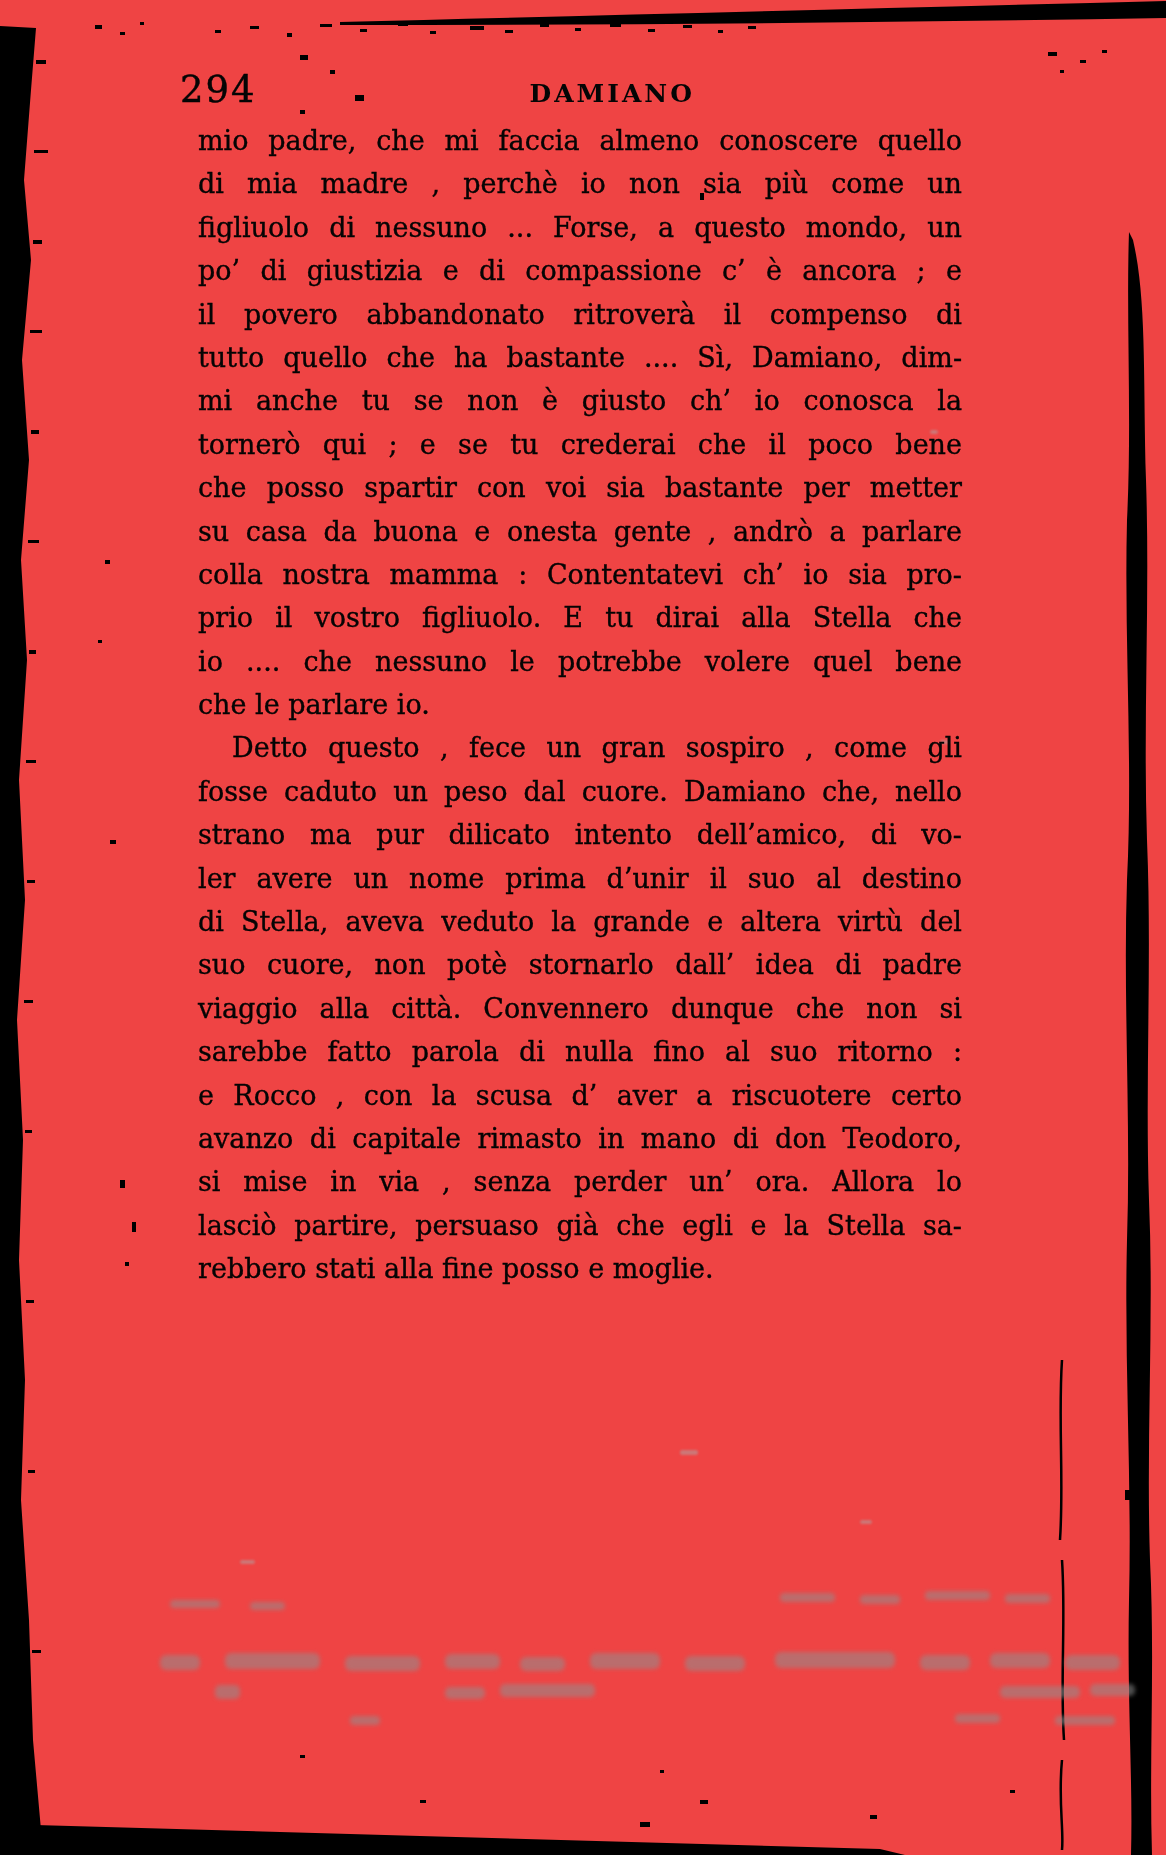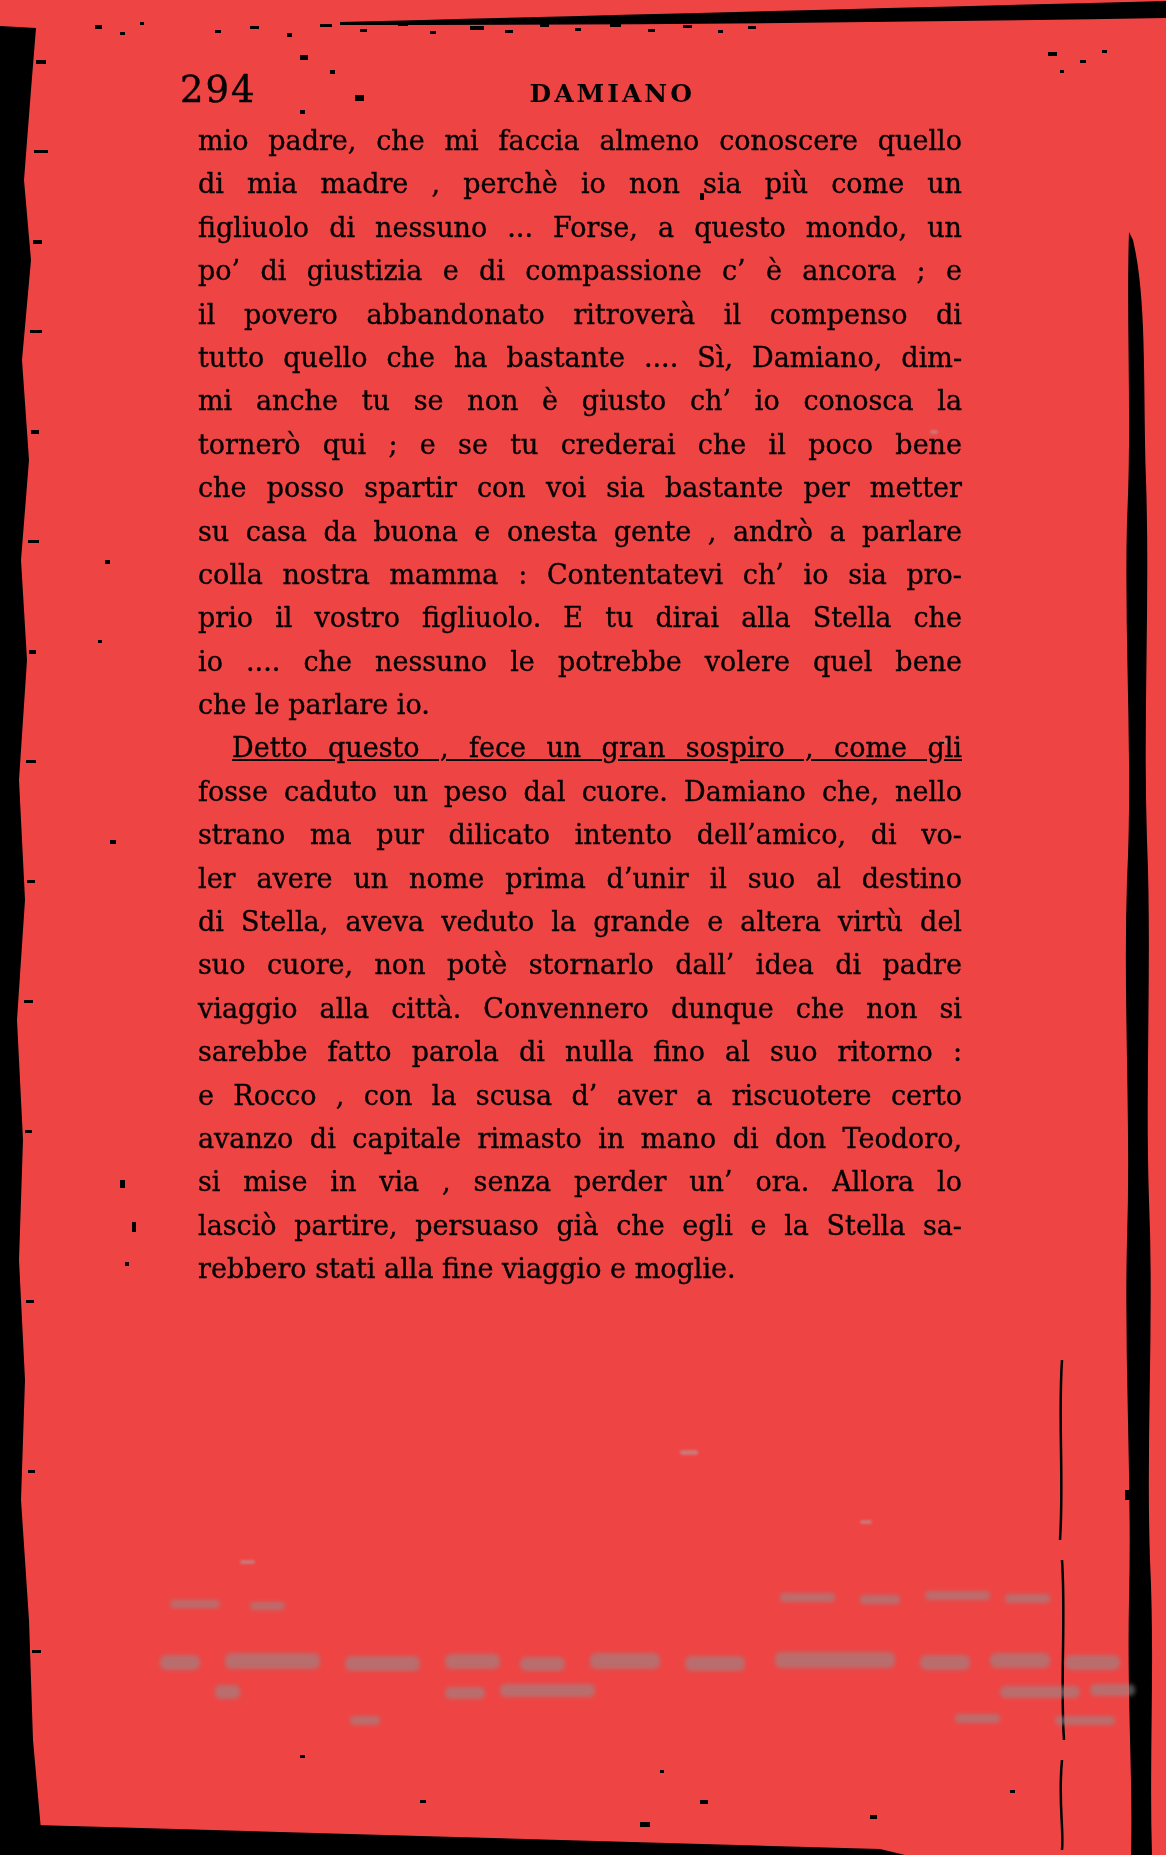--- a/index.html
+++ b/index.html
@@ -24,21 +24,21 @@
   .body-text {
     position:absolute; left:150px; top:119px; width:764px;
     font-size:27px; line-height:43.4px;margin-left:48px;
     -webkit-text-stroke:0.35px #000;
   }
   .line {
     height:43.4px; white-space:nowrap;
     text-align:justify; text-align-last:justify;
   }
   .line.endpar { text-align-last:left; }
-  .line.indent { text-indent:34px;text-decoration:underline; }
+  .line.indent { text-indent:34px; }
   svg.artifacts {
     position:absolute; left:0; top:0;
     pointer-events:none;
   }
 </style>
 </head>
 <body>
 
 <div class="page">
 
@@ -199,16 +199,16 @@
     <div class="line">strano ma pur dilicato intento dell’amico, di vo-</div>
     <div class="line">ler avere un nome prima d’unir il suo al destino</div>
     <div class="line">di Stella, aveva veduto la grande e altera virtù del</div>
     <div class="line">suo cuore, non potè stornarlo dall’ idea di padre</div>
     <div class="line">viaggio alla città. Convennero dunque che non si</div>
     <div class="line">sarebbe fatto parola di nulla fino al suo ritorno :</div>
     <div class="line">e Rocco , con la scusa d’ aver a riscuotere certo</div>
     <div class="line">avanzo di capitale rimasto in mano di don Teodoro,</div>
     <div class="line">si mise in via , senza perder un’ ora. Allora lo</div>
     <div class="line">lasciò partire, persuaso già che egli e la Stella sa-</div>
-    <div class="line endpar">rebbero stati alla fine viaggio e moglie.</div>
+    <div class="line endpar">rebbero stati alla fine posso e moglie.</div>
   </div>
 
 </div>
 
 </body></html>

